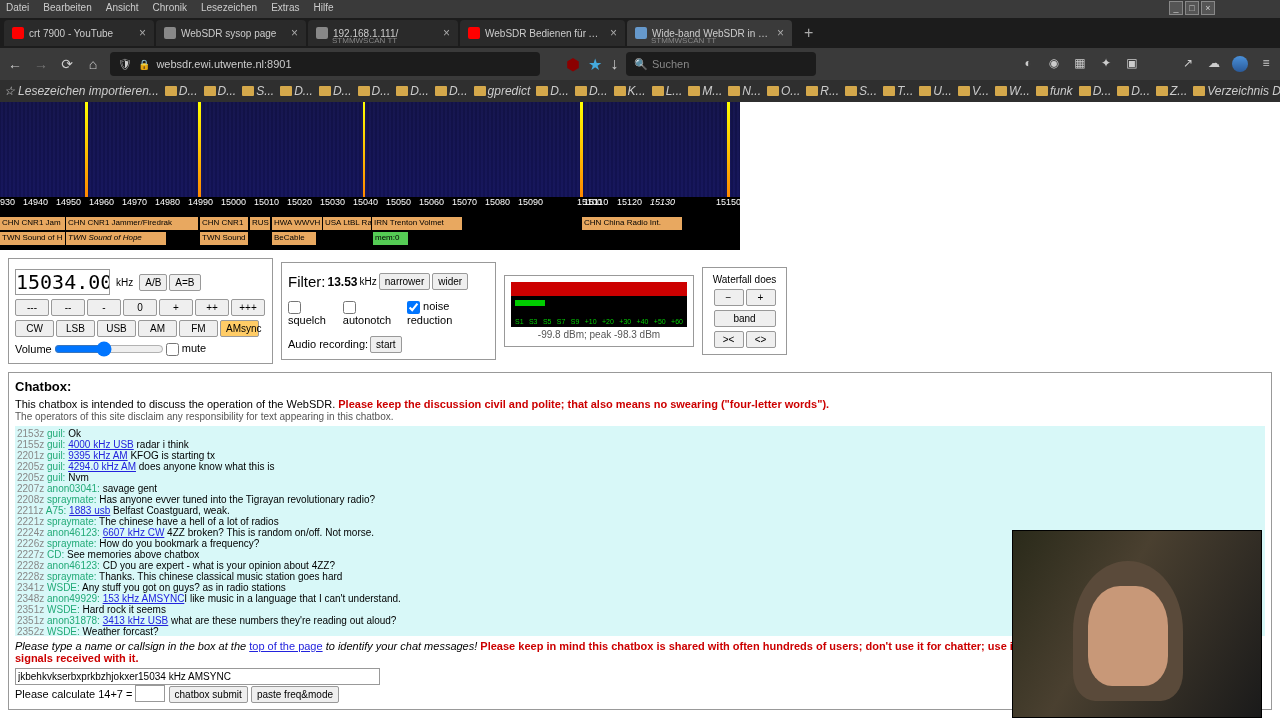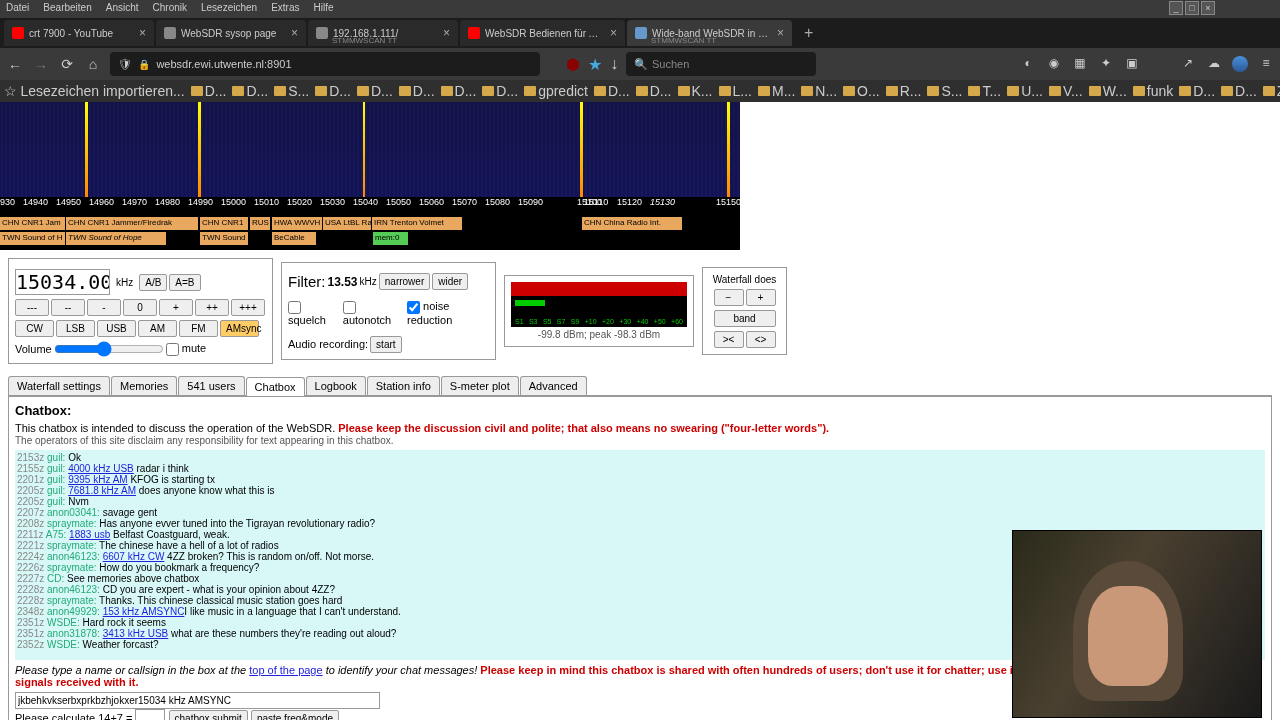--- a/index.html
+++ b/index.html
@@ -18,21 +18,21 @@
 .newtab { color:#aaa; font-size:16px; padding:0 10px; }
 .urlbar { background:#3a3a3a; height:32px; display:flex; align-items:center; padding:0 6px; gap:8px; }
 .urlbar .nav { color:#ccc; font-size:14px; width:18px; text-align:center; }
 .urlbox { background:#1c1c1c; border-radius:4px; height:24px; flex:0 0 430px; display:flex; align-items:center; padding:0 8px; color:#ccc; font-size:11px; gap:6px; }
 .urlbox .lock { font-size:10px; }
 .searchbox { background:#1c1c1c; border-radius:4px; height:24px; width:190px; display:flex; align-items:center; padding:0 8px; color:#888; font-size:11px; gap:4px; }
 .tbicons { display:flex; gap:10px; margin-left:auto; align-items:center; }
 .tbicons div { width:16px; height:16px; color:#ccc; font-size:12px; text-align:center; }
 .avatar { width:18px; height:18px; border-radius:50%; background:linear-gradient(#4a90d9,#2a5a99); }
 .bookbar { background:#2f2f2f; height:22px; display:flex; align-items:center; padding:0 4px; gap:6px; overflow:hidden; }
-.bookbar .bm { color:#ccc; font-size:14px; display:flex; align-items:center; gap:2px; white-space:nowrap; }
+.bookbar .bm { color:#ccc; font-size:12px; display:flex; align-items:center; gap:2px; white-space:nowrap;font-style:italic; }
 .bookbar .folder { width:12px; height:10px; background:#d4a84b; border-radius:1px; display:inline-block; }
 .content { background:#fff; position:relative; height:618px; }
 .waterfall { height:95px; background:linear-gradient(#000033,#000055); position:relative; width:740px; }
 .wfnoise { position:absolute; inset:0; background:repeating-linear-gradient(90deg,#1a1a4a 0,#2a2a6a 2px,#1a1a4a 4px); opacity:.6; }
 .wfsig { position:absolute; top:0; bottom:0; width:3px; background:linear-gradient(#ff0,#f80); }
 .freqscale { height:18px; background:#000; color:#fff; font-size:9px; display:flex; width:740px; position:relative; }
 .freqscale span { position:absolute; }
 .stations { height:35px; background:#000; width:740px; position:relative; }
 .stn { position:absolute; background:#e8a860; color:#000; font-size:8px; padding:1px 2px; top:2px; height:13px; overflow:hidden; white-space:nowrap; }
 .stn.g { background:#5c5; top:17px; }
@@ -318,51 +318,42 @@
       <div class="row" style="justify-content:center">
         <button class="btn" style="width:62px">band</button>
       </div>
       <div class="row" style="justify-content:center">
         <button class="btn" style="width:30px">&gt;&lt;</button>
         <button class="btn" style="width:30px">&lt;&gt;</button>
       </div>
     </div>
   </div>
 
-  <div class="tabs2" id="tabs2">
-      <div class="tab2">Waterfall settings</div>
-      <div class="tab2">Memories</div>
-      <div class="tab2">541 users</div>
-      <div class="tab2 active">Chatbox</div>
-      <div class="tab2">Logbook</div>
-      <div class="tab2">Station info</div>
-      <div class="tab2">S-meter plot</div>
-      <div class="tab2">Advanced</div>
-    </div>
 
   <div class="chatbox">
     <h3>Chatbox:</h3>
     <span style="font-size:11px">This chatbox is intended to discuss the operation of the WebSDR.</span>
     <span class="warn">Please keep the discussion civil and polite; that also means no swearing ("four-letter words").</span><br>
     <span style="font-size:10px;color:#555">The operators of this site disclaim any responsibility for text appearing in this chatbox.</span>
     <div class="chatlog" id="chatlog">
         <div><span class="t">2153z</span> <span class="u">guil:</span> Ok</div>
         <div><span class="t">2155z</span> <span class="u">guil:</span> <span class="l">4000 kHz USB</span> radar i think</div>
         <div><span class="t">2201z</span> <span class="u">guil:</span> <span class="l">9395 kHz AM</span> KFOG is starting tx</div>
-        <div><span class="t">2205z</span> <span class="u">guil:</span> <span class="l">7681.8 kHz AM</span> does anyone know what this is</div>
+        <div><span class="t">2205z</span> <span class="u">guil:</span> <span class="l">4294.0 kHz AM</span> does anyone know what this is</div>
         <div><span class="t">2205z</span> <span class="u">guil:</span> Nvm</div>
         <div><span class="t">2207z</span> <span class="u">anon03041:</span> savage gent</div>
         <div><span class="t">2208z</span> <span class="u">spraymate:</span> Has anyone evver tuned into the Tigrayan revolutionary radio?</div>
         <div><span class="t">2211z</span> <span class="u">A75:</span> <span class="l">1883 usb</span> Belfast Coastguard, weak.</div>
         <div><span class="t">2221z</span> <span class="u">spraymate:</span> The chinese have a hell of a lot of radios</div>
         <div><span class="t">2224z</span> <span class="u">anon46123:</span> <span class="l">6607 kHz CW</span> 4ZZ broken? This is random on/off. Not morse.</div>
         <div><span class="t">2226z</span> <span class="u">spraymate:</span> How do you bookmark a frequency?</div>
         <div><span class="t">2227z</span> <span class="u">CD:</span> See memories above chatbox</div>
         <div><span class="t">2228z</span> <span class="u">anon46123:</span> CD you are expert - what is your opinion about 4ZZ?</div>
         <div><span class="t">2228z</span> <span class="u">spraymate:</span> Thanks. This chinese classical music station goes hard</div>
+        <div><span class="t">2341z</span> <span class="u">WSDE:</span> Any stuff you got on guys?  as in radio stations</div>
         <div><span class="t">2348z</span> <span class="u">anon49929:</span> <span class="l">153 kHz AMSYNC</span>I like music in a language that I can't understand. </div>
         <div><span class="t">2351z</span> <span class="u">WSDE:</span> Hard rock it seems</div>
         <div><span class="t">2351z</span> <span class="u">anon31878:</span> <span class="l">3413 kHz USB</span> what are these numbers they're reading out aloud?</div>
         <div><span class="t">2352z</span> <span class="u">WSDE:</span> Weather forcast?</div>
       </div>
     <div class="chatfoot">
       <span class="i">Please type a name or callsign in the box at the </span><a href="#">top of the page</a><span class="i"> to identify your chat messages! </span>
       <span class="r">Please keep in mind this chatbox is shared with often hundreds of users; don't use it for chatter; use it ONLY and use of this WebSDR, and about the signals received with it.</span><br>
       <input class="chatin" value="jkbehkvkserbxprkbzhjokxer15034 kHz AMSYNC" style="">
       <br>

